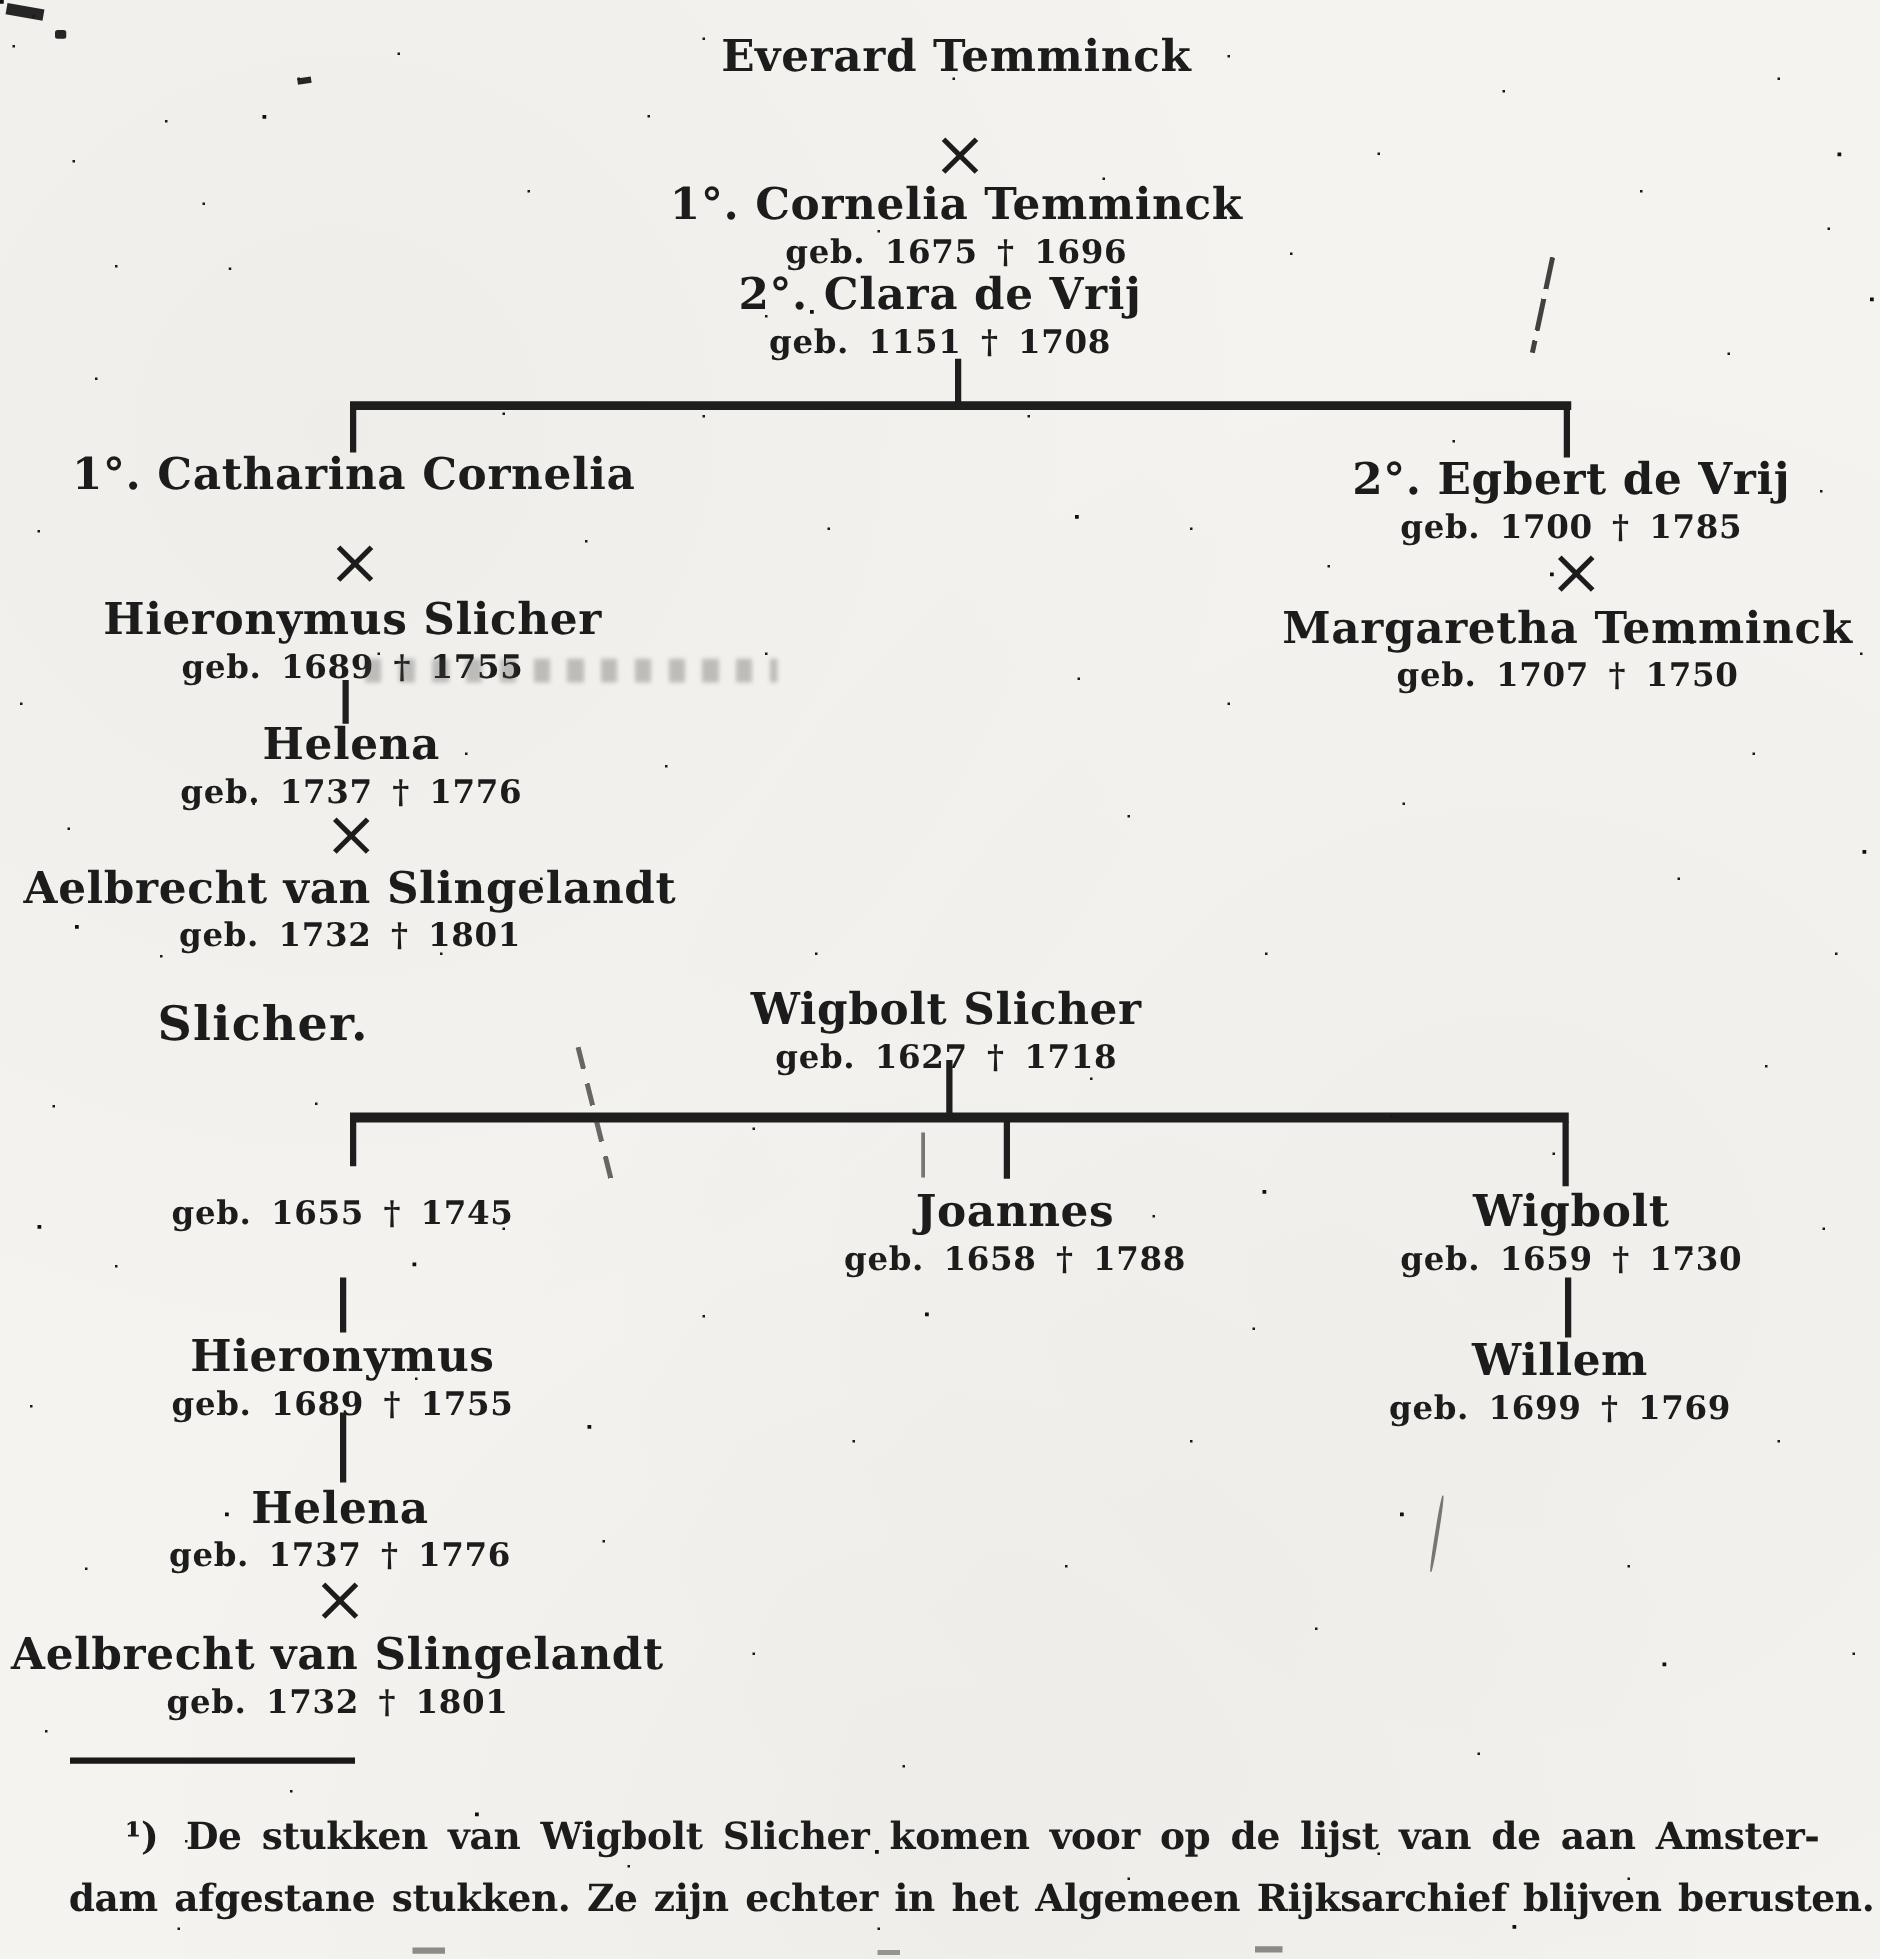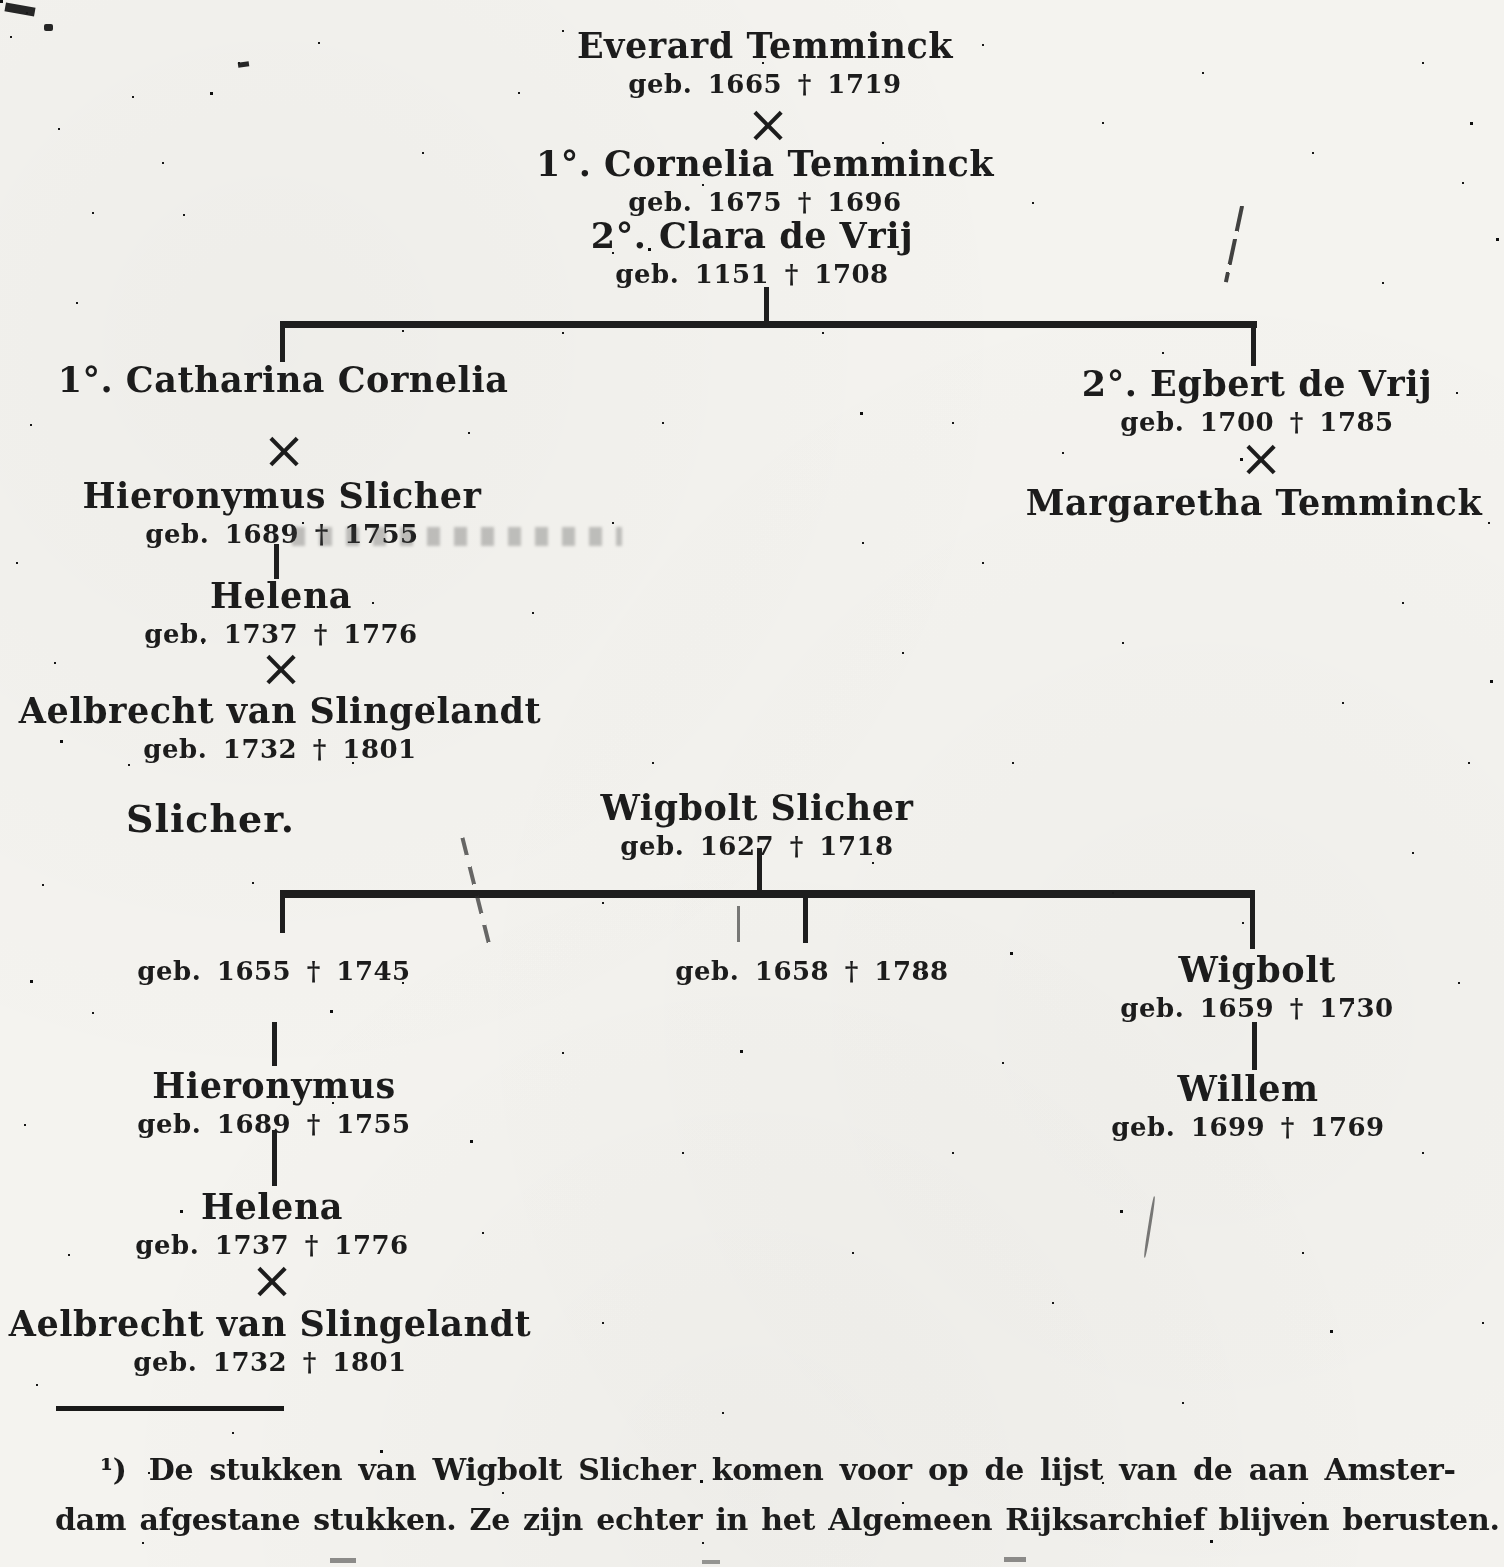--- a/index.html
+++ b/index.html
@@ -84,21 +84,20 @@
 </style>
 </head>
 <body>
 
 <div class="page">
 
   <section>
 
     <div class="person" style="left:765px;top:28px">
       <div class="name">Everard Temminck</div>
-      <div class="dates">geb. 1665 † 1719</div>
     </div>
 
     <div class="xmark" style="left:768px;top:98px">×</div>
 
     <div class="person" style="left:765px;top:146px">
       <div class="name">1°. Cornelia Temminck</div>
       <div class="dates">geb. 1675 † 1696</div>
     </div>
 
     <div class="person" style="left:752px;top:218px">
@@ -138,20 +137,21 @@
 
     <div class="person" style="left:1257px;top:366px">
       <div class="name">2°. Egbert de Vrij</div>
       <div class="dates">geb. 1700 † 1785</div>
     </div>
 
     <div class="xmark" style="left:1261px;top:432px">×</div>
 
     <div class="person" style="left:1254px;top:485px">
       <div class="name">Margaretha Temminck</div>
+      <div class="dates">geb. 1707 † 1750</div>
     </div>
   </section>
 
   <section>
 
     <div class="heading" style="left:126px;top:796px">Slicher.</div>
 
     <div class="person" style="left:757px;top:790px">
       <div class="name">Wigbolt Slicher</div>
       <div class="dates">geb. 1627 † 1718</div>
@@ -161,20 +161,21 @@
     <div class="hline" style="left:280px;top:890px;width:975px;height:8px"></div>
     <div class="vline" style="left:280px;top:897px;height:36px"></div>
     <div class="vline" style="left:803px;top:897px;height:46px"></div>
     <div class="vline" style="left:1250px;top:897px;height:52px"></div>
 
     <div class="person" style="left:274px;top:952px">
       <div class="dates">geb. 1655 † 1745</div>
     </div>
 
     <div class="person" style="left:812px;top:952px">
+      <div class="name">Joannes</div>
       <div class="dates">geb. 1658 † 1788</div>
     </div>
 
     <div class="person" style="left:1257px;top:952px">
       <div class="name">Wigbolt</div>
       <div class="dates">geb. 1659 † 1730</div>
     </div>
 
     <div class="vline" style="left:272px;top:1022px;height:44px"></div>
 

